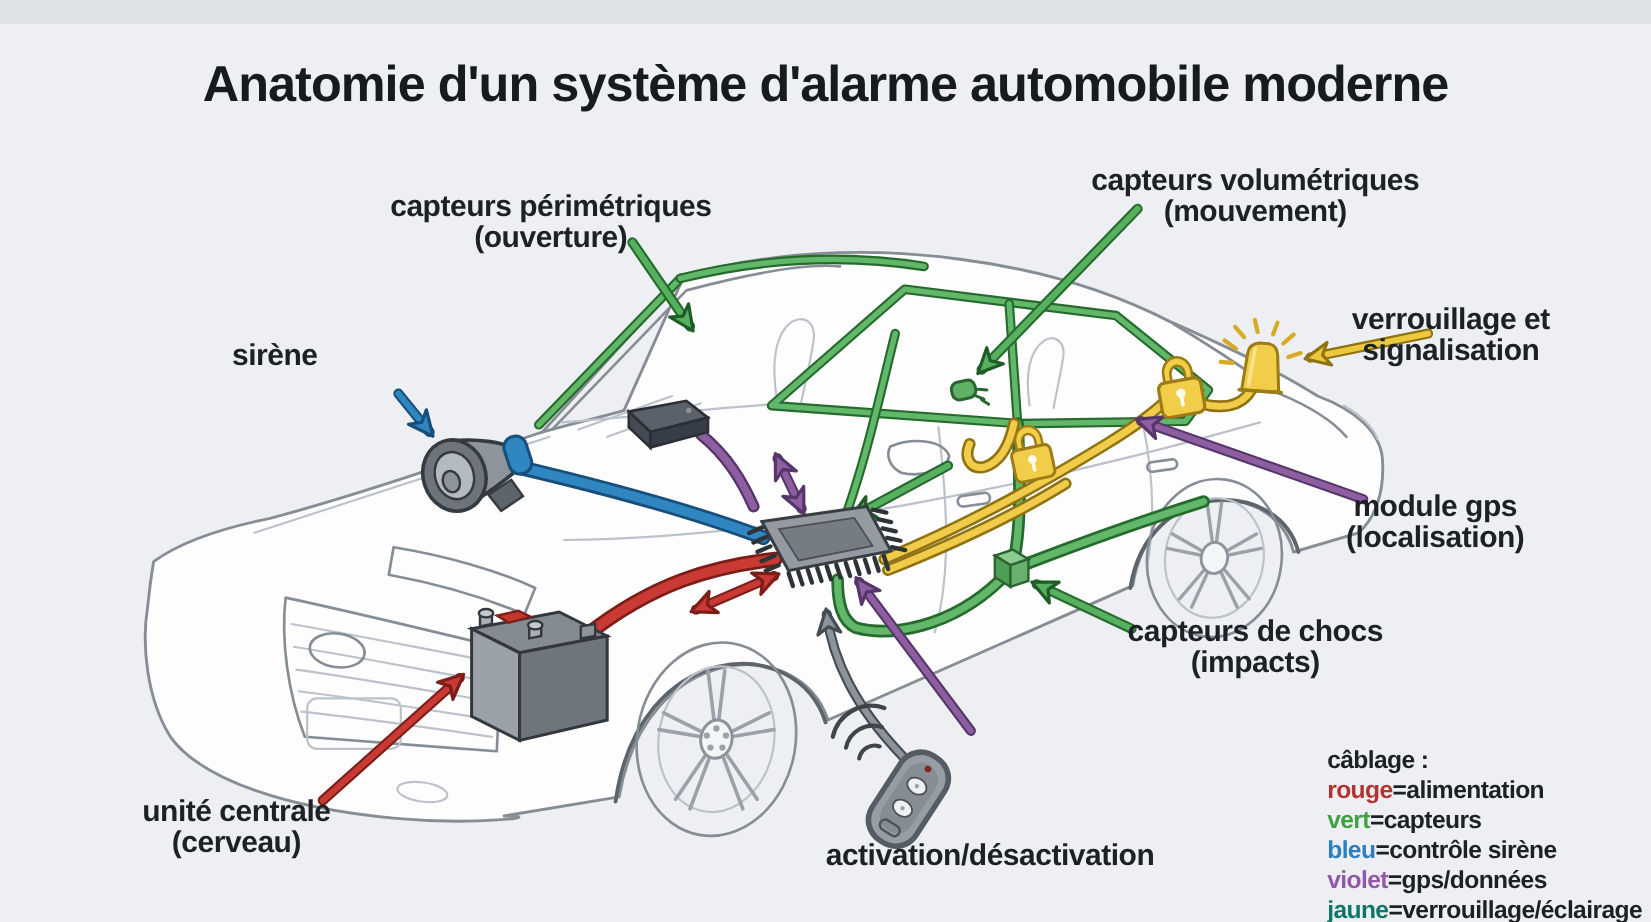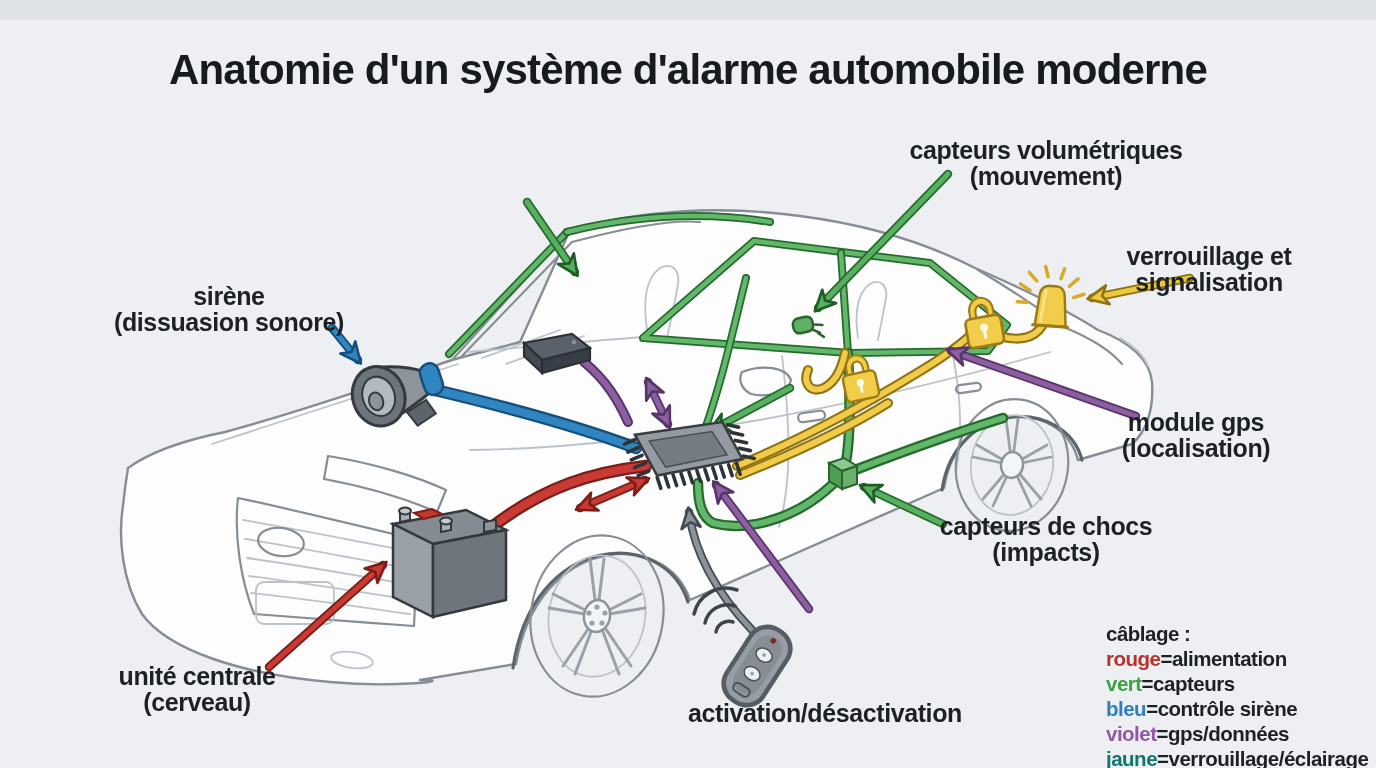--- a/index.html
+++ b/index.html
@@ -272,31 +272,34 @@
 
   <g transform="translate(842,458)">
     <polygon points="-13,-15 2,-20 15,-12 0,-7" fill="#8ccb8f" stroke="#2b642f" stroke-width="2"></polygon>
     <polygon points="-13,-15 0,-7 0,11 -13,3" fill="#4f9e55" stroke="#2b642f" stroke-width="2"></polygon>
     <polygon points="0,-7 15,-12 15,6 0,11" fill="#67b16c" stroke="#2b642f" stroke-width="2"></polygon>
   </g>
 </svg>
 
   <div class="title">Anatomie d'un système d'alarme automobile moderne</div>
 
+  <div class="lbl" style="left:459px;top:139px">
+    <div>capteurs périmétriques</div>
+    <div>(ouverture)</div>
+  </div>
   <div class="lbl" style="left:1046px;top:117px">
     <div>capteurs volumétriques</div>
     <div>(mouvement)</div>
   </div>
-  <div class="lbl" style="left:1209px;top:223px">
+  <div class="lbl" style="left:1209px;top:233px">
     <div>verrouillage et</div>
     <div>signalisation</div>
   </div>
   <div class="lbl" style="left:229px;top:263px">
     <div>sirène</div>
-    <div>(dissuasion sonore)</div>
   </div>
   <div class="lbl" style="left:1196px;top:389px">
     <div>module gps</div>
     <div>(localisation)</div>
   </div>
   <div class="lbl" style="left:1046px;top:493px">
     <div>capteurs de chocs</div>
     <div>(impacts)</div>
   </div>
   <div class="lbl" style="left:197px;top:643px">

